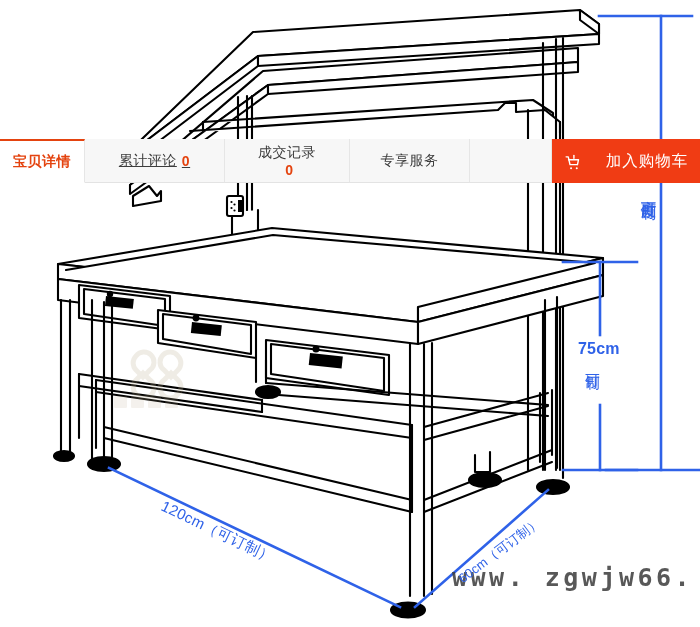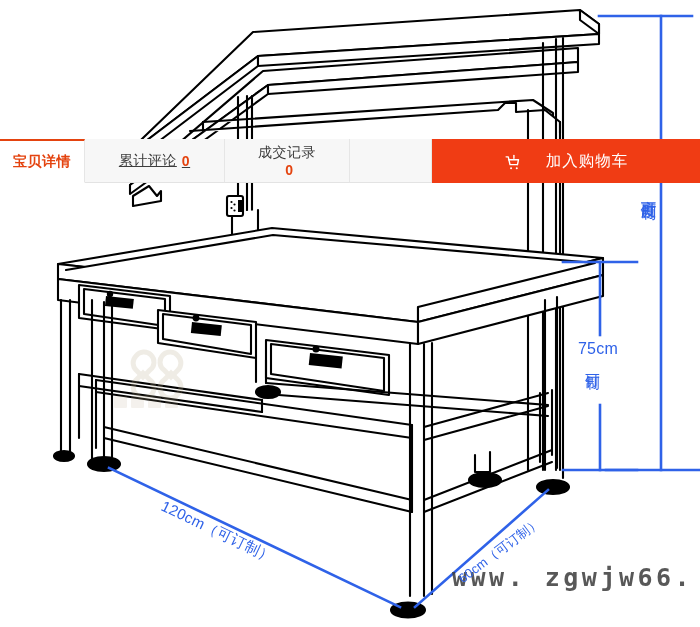--- a/index.html
+++ b/index.html
@@ -58,21 +58,21 @@
     line-height:1;
   }
   #dim-height-label{
     left:641px; top:188px;
     font-size:15.5px;
     font-weight:500;
   }
   #dim-75-value{
     left:578px; top:340px;
     font-size:16px;
-    font-weight:400;
+    font-weight:700;
     letter-spacing:.2px;
   }
   #dim-75-label{
     left:585px; top:362px;
     font-size:14.5px;
   }
   #dim-120{
     left:166px; top:497px;
     font-size:15px;
     font-weight:500;
@@ -317,20 +317,23 @@
     <div class="tab" id="tab-reviews">
       <span>累计评论</span>
       <span class="count">0</span>
     </div>
 
     <div class="tab" id="tab-deals">
       <span>成交记录</span>
       <span class="count">0</span>
     </div>
 
+    <div class="tab" id="tab-service">
+      <span>专享服务</span>
+    </div>
 
     <div class="tab" id="tab-spacer"></div>
 
     <div id="cart-button">
       <span id="cart-icon">
         <svg viewBox="0 0 24 24" width="17" height="17" fill="none" stroke="#ffffff" stroke-width="2" stroke-linecap="round" stroke-linejoin="round">
           <path d="M3 4 h3 l2.5 11 h10"></path>
           <path d="M6.5 8 h14 l-1.5 7"></path>
           <path d="M14 2 v4"></path>
           <circle cx="10" cy="20" r="1.4" fill="#ffffff" stroke="none"></circle>

